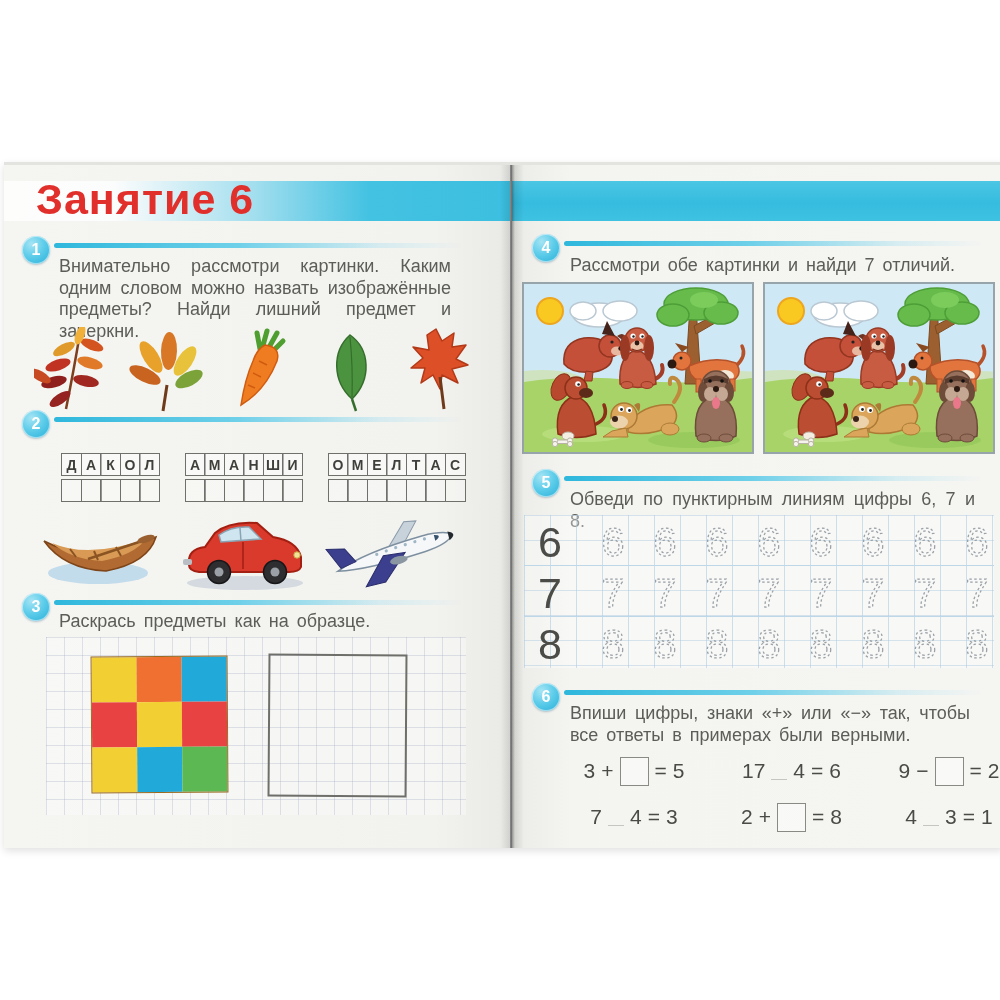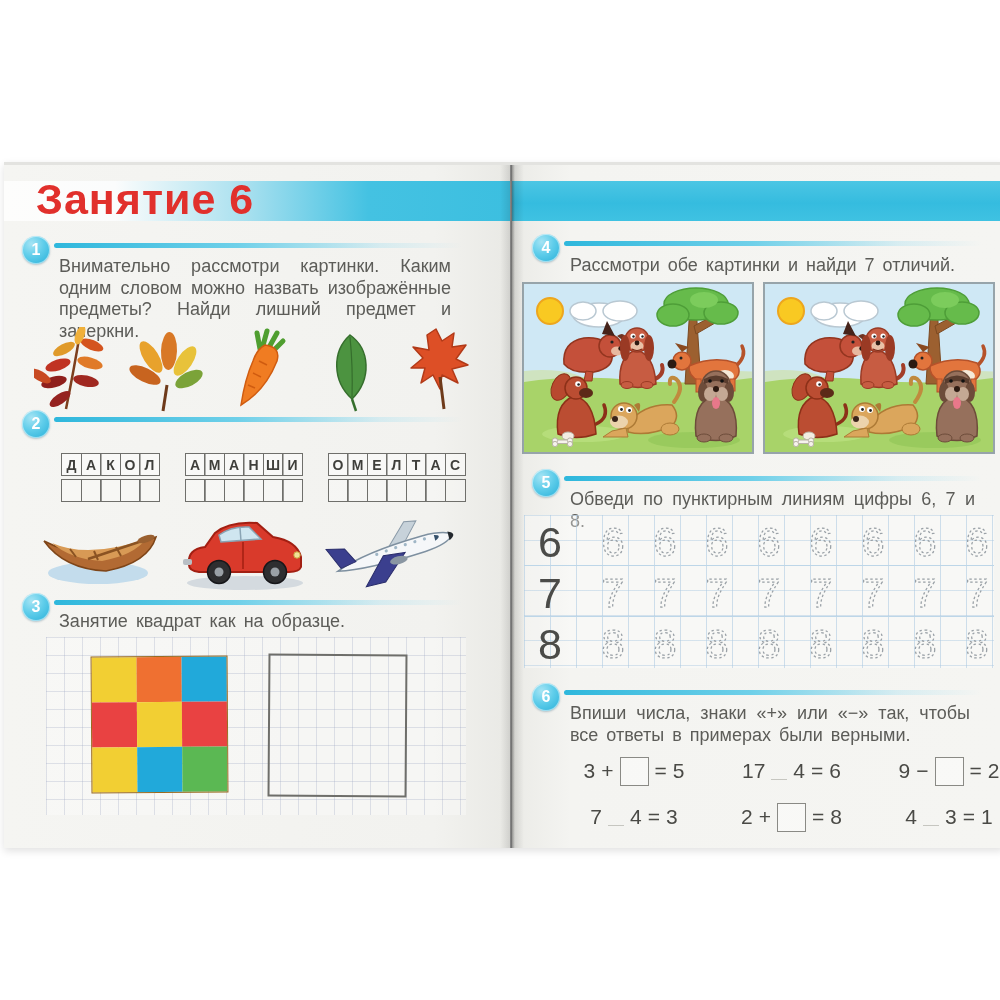--- a/index.html
+++ b/index.html
@@ -279,21 +279,21 @@
               <circle cx="102" cy="43.5" r="1.6"></circle>
           </g>
         </g>
       </svg>
     </div>
 
     <div class="exline" style="left:18px;top:428px;width:440px;">
       <div class="badge">3</div>
       <div class="rule"></div>
     </div>
-    <div class="instr" style="left:55px;top:446px;width:330px;">Занятие квадрат как на образце.</div>
+    <div class="instr" style="left:55px;top:446px;width:330px;">Раскрась предметы как на образце.</div>
 
     <div class="graph-panel" style="left:42px;top:472px;width:420px;height:178px;">
       <div class="sample-grid">
           <div class="sample-cell" style="background: rgb(242, 207, 51);"></div>
           <div class="sample-cell" style="background: rgb(239, 112, 49);"></div>
           <div class="sample-cell" style="background: rgb(33, 169, 218);"></div>
           <div class="sample-cell" style="background: rgb(233, 66, 66);"></div>
           <div class="sample-cell" style="background: rgb(242, 207, 51);"></div>
           <div class="sample-cell" style="background: rgb(233, 66, 66);"></div>
           <div class="sample-cell" style="background: rgb(242, 207, 51);"></div>
@@ -409,21 +409,21 @@
           <svg viewBox="0 0 46 52" class="dotted-digit">
             <text x="23" y="43" text-anchor="middle">8</text>
           </svg>
         </div>
       </div>
 
     <div class="exline" style="left:20px;top:518px;width:450px;">
       <div class="badge">6</div>
       <div class="rule"></div>
     </div>
-    <div class="instr" style="left:58px;top:538px;width:400px;">Впиши числа, знаки «+» или «−» так, чтобы все ответы в примерах были верными.</div>
+    <div class="instr" style="left:58px;top:538px;width:400px;">Впиши цифры, знаки «+» или «−» так, чтобы все ответы в примерах были верными.</div>
 
     <div class="eq-grid" style="left:52px;top:586px;">
         <div class="equation">
           <span>3</span>
           <span>+</span>
           <span class="eq-box"></span>
           <span>=</span>
           <span>5</span>
         </div>
         <div class="equation">

